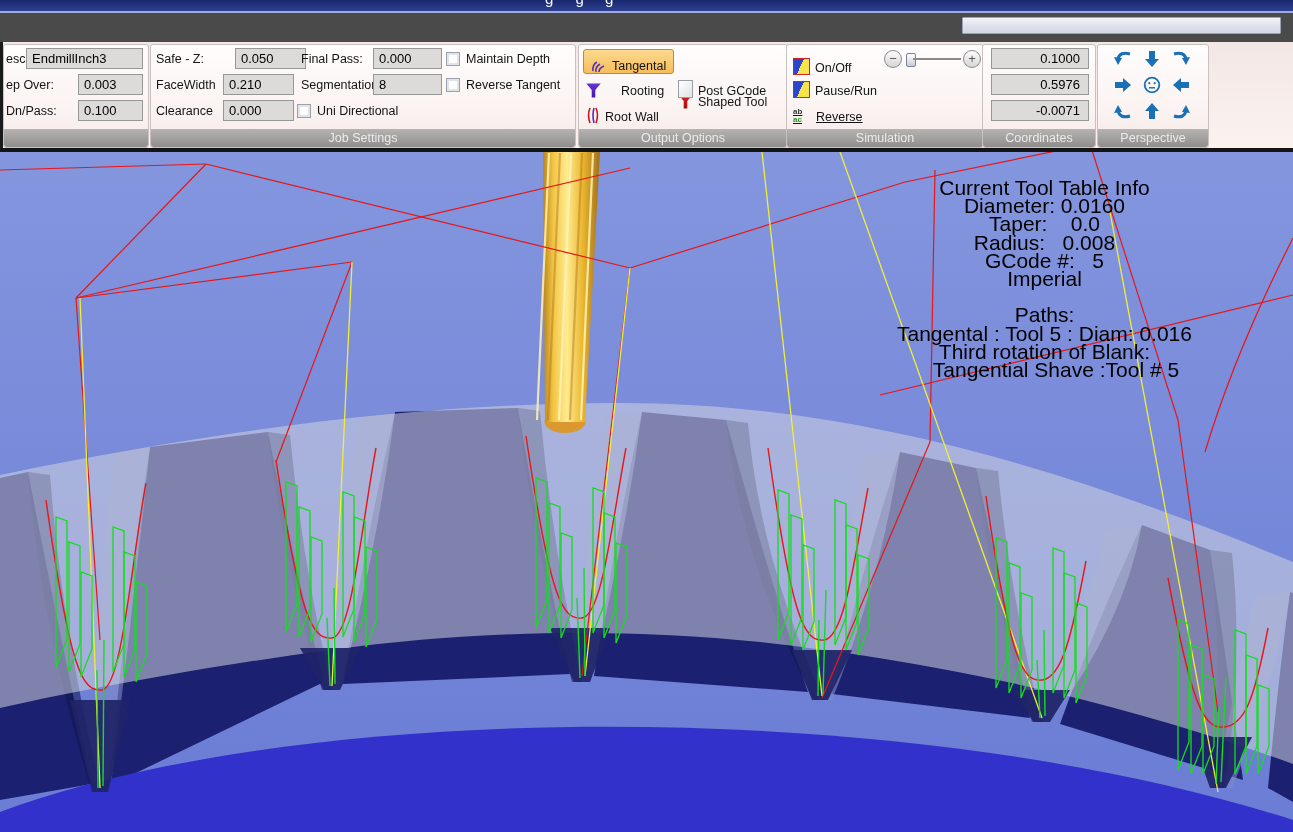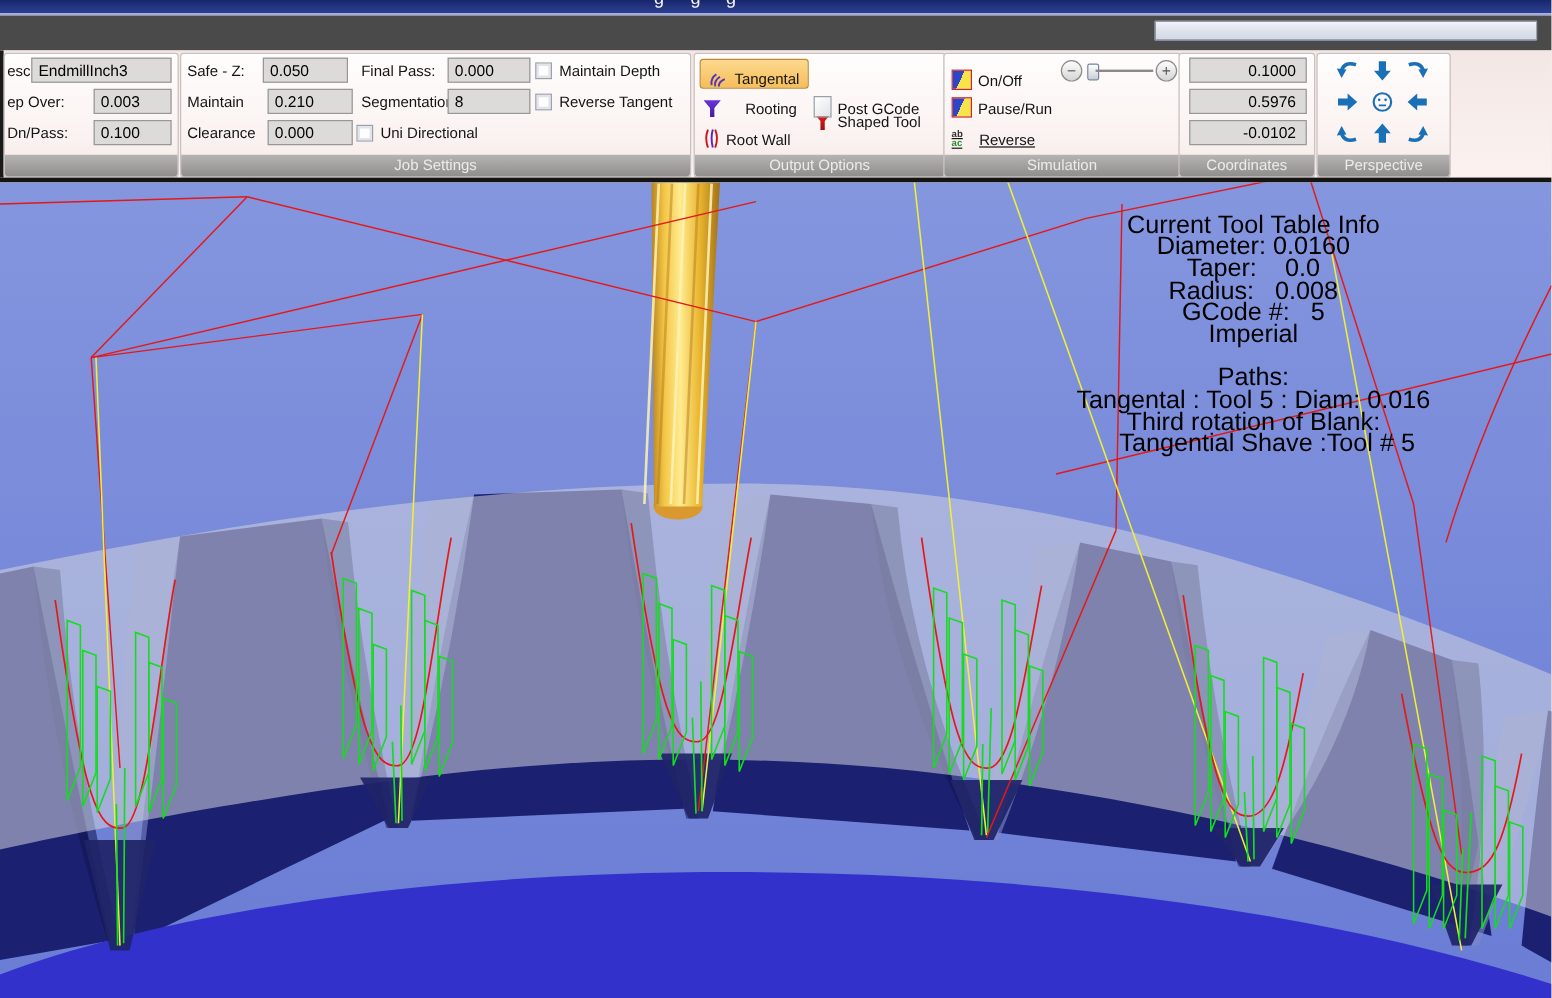--- a/index.html
+++ b/index.html
@@ -81,22 +81,22 @@
   <div class="fld" style="left:22px;top:3px;width:110px;">EndmillInch3</div>
   <span class="lbl" style="left:2px;top:29px;">ep Over:</span>
   <div class="fld" style="left:74px;top:29px;width:58px;">0.003</div>
   <span class="lbl" style="left:2px;top:55px;">Dn/Pass:</span>
   <div class="fld" style="left:74px;top:55px;width:58px;">0.100</div>
   <div class="gcap"></div>
 </div>
 
 <div class="group" style="left:150px;width:424px;">
   <span class="lbl" style="left:5px;top:3px;">Safe - Z:</span>
-  <div class="fld" style="left:68px;top:3px;width:64px;">0.050</div>
-  <span class="lbl" style="left:5px;top:29px;">Maintain</span>
+  <div class="fld" style="left:84px;top:3px;width:64px;">0.050</div>
+  <span class="lbl" style="left:5px;top:29px;">FaceWidth</span>
   <div class="fld" style="left:72px;top:29px;width:64px;">0.210</div>
   <span class="lbl" style="left:5px;top:55px;">Clearance</span>
   <div class="fld" style="left:72px;top:55px;width:64px;">0.000</div>
 
   <span class="lbl" style="left:150px;top:3px;">Final Pass:</span>
   <div class="fld" style="left:222px;top:3px;width:62px;">0.000</div>
   <span class="lbl" style="left:150px;top:29px;">Segmentation</span>
   <div class="fld" style="left:222px;top:29px;width:62px;">8</div>
 
   <span class="cb" style="left:146px;top:59px;"></span>
@@ -156,21 +156,21 @@
   <div class="flexbtn" style="left:6px;top:57px;text-decoration:underline;">
     <span class="rev-icon"><span>ab</span><br><em>ac</em></span>
     <span>Reverse</span>
   </div>
   <div class="gcap">Simulation</div>
 </div>
 
 <div class="group" style="left:982px;width:112px;">
   <div class="fld num-r" style="left:8px;top:3px;width:88px;">0.1000</div>
   <div class="fld num-r" style="left:8px;top:29px;width:88px;">0.5976</div>
-  <div class="fld num-r" style="left:8px;top:55px;width:88px;">-0.0102</div>
+  <div class="fld num-r" style="left:8px;top:55px;width:88px;">-0.0071</div>
   <div class="gcap">Coordinates</div>
 </div>
 
 <div class="group" style="left:1097px;width:110px;">
   <div id="persp-grid">
     <svg width="22" height="22" viewBox="0 0 22 22">
       <path d="M18,6 Q8,3 6,11" stroke="#1a70b6" stroke-width="3" fill="none"></path>
         <path d="M6,17 L2,9 L10,10 Z" fill="#1a70b6"></path>
     </svg>
     <svg width="22" height="22" viewBox="0 0 22 22">

